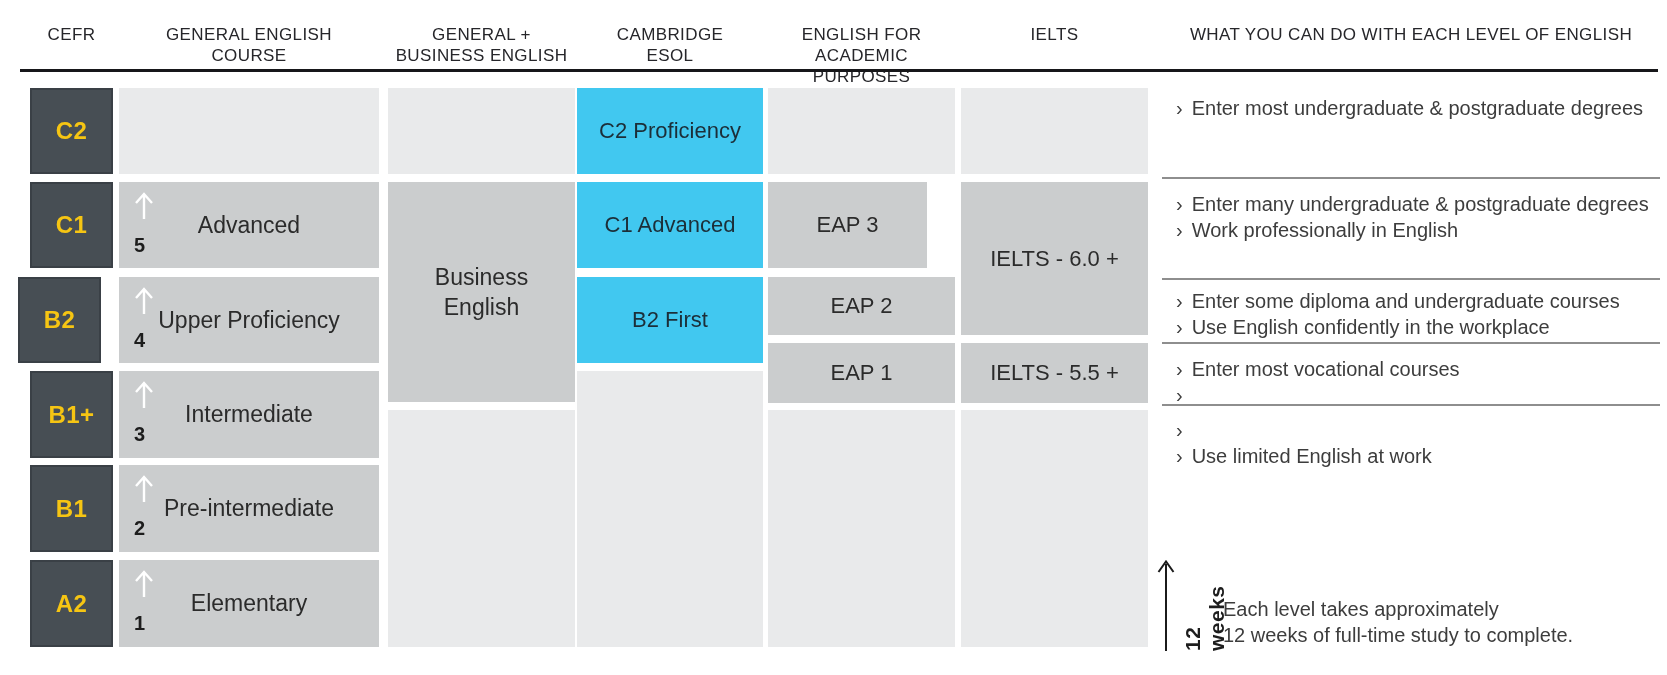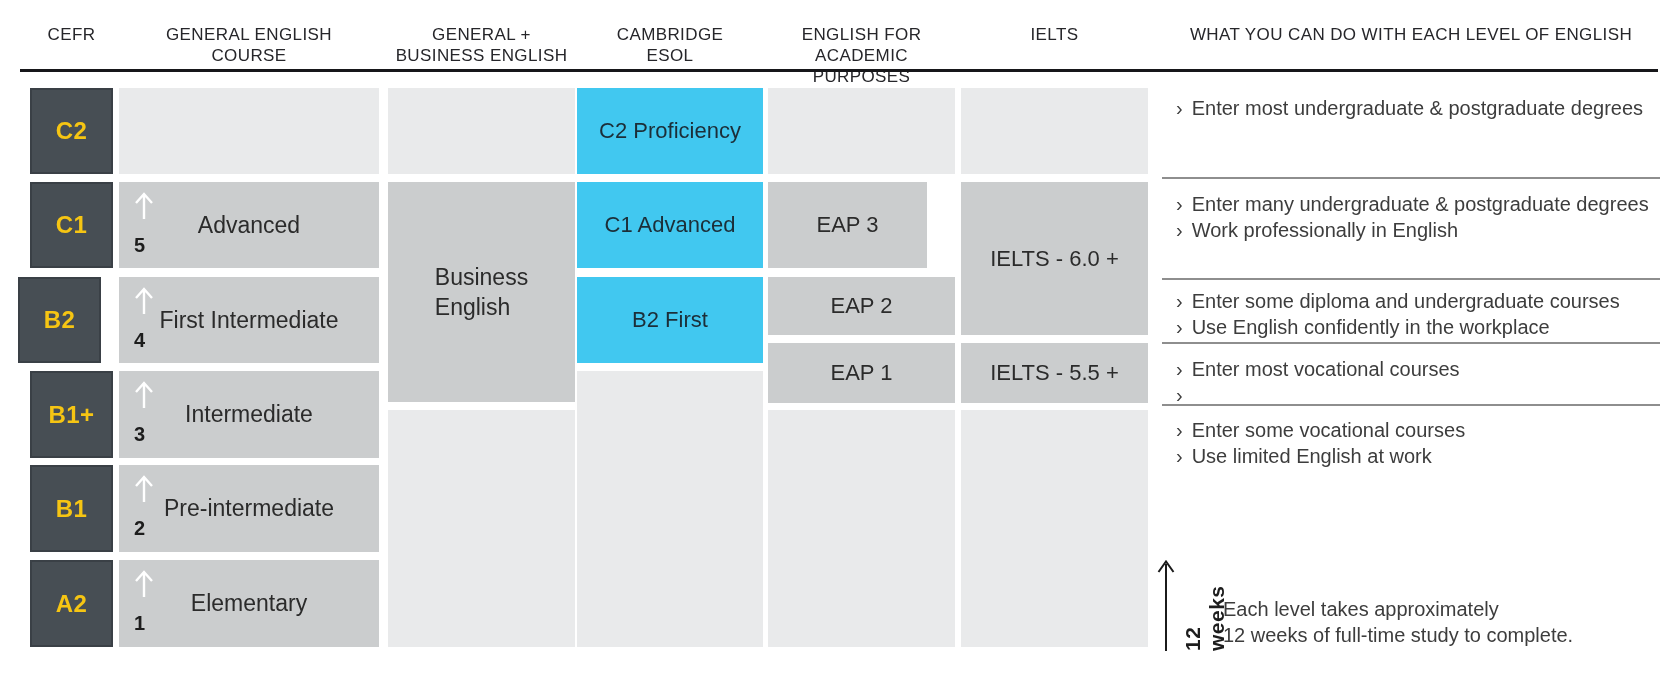--- a/index.html
+++ b/index.html
@@ -17,21 +17,21 @@
   .mid   { background:#cbcdce; }
   .cyan  { background:#41c8f0; }
   .dark  { background:#474e54; border:2px solid #3a4046; }
 
   .cefr-code { color:#f6c513; font-size:24px; font-weight:bold; letter-spacing:0.5px; }
 
   .course-cell .lbl { font-size:23px; color:#2b2b2b; }
   .course-cell .arrow { position:absolute; left:14px; top:9px; }
   .course-cell .num { position:absolute; left:15px; top:52px; font-size:20px; font-weight:bold; color:#1d1d1d; }
 
-  .be-label { font-size:23px; color:#2b2b2b; white-space:pre-line; line-height:30px; }
+  .be-label { font-size:23px; color:#2b2b2b; text-align:center; white-space:pre-line; line-height:30px; }
   .cyan .lbl { font-size:22px; color:#1c2e38; }
   .exam-lbl { font-size:22px; color:#2b2b2b; }
 
   .sep { position:absolute; left:1162px; width:498px; height:2px; background:#8e8e8e; }
   .outcome { position:absolute; left:1176px; width:484px; }
   .oline { display:flex; align-items:baseline; font-size:20px; line-height:26px; color:#3d3d3d; }
   .oline .chev { margin-right:9px; color:#3d3d3d; }
 
   .footer-arrow { position:absolute; left:1155px; top:558px; }
   .weeks-vert {
@@ -90,21 +90,21 @@
         <path d="M11 28 L11 4 M3 12 L11 3 L19 12" stroke="#ffffff" stroke-width="2.4" fill="none"></path>
       </svg>
     <span class="num">5</span>
     <span class="lbl">Advanced</span>
   </div>
   <div class="cell mid course-cell" style="left:119px;top:277px;width:260px;height:86px">
     <svg class="arrow" width="22" height="30" viewBox="0 0 22 30">
         <path d="M11 28 L11 4 M3 12 L11 3 L19 12" stroke="#ffffff" stroke-width="2.4" fill="none"></path>
       </svg>
     <span class="num">4</span>
-    <span class="lbl">First Intermediate</span>
+    <span class="lbl">Upper Proficiency</span>
   </div>
   <div class="cell mid course-cell" style="left:119px;top:371px;width:260px;height:87px">
     <svg class="arrow" width="22" height="30" viewBox="0 0 22 30">
         <path d="M11 28 L11 4 M3 12 L11 3 L19 12" stroke="#ffffff" stroke-width="2.4" fill="none"></path>
       </svg>
     <span class="num">3</span>
     <span class="lbl">Intermediate</span>
   </div>
   <div class="cell mid course-cell" style="left:119px;top:465px;width:260px;height:87px">
     <svg class="arrow" width="22" height="30" viewBox="0 0 22 30">
@@ -199,21 +199,20 @@
       </div>
     <div class="oline">
         <span class="chev">›</span>
       </div>
   </div>
   <div class="sep" style="top:404px"></div>
 
   <div class="outcome" style="top:417px">
     <div class="oline">
         <span class="chev">›</span>
-        <span>Enter some vocational courses</span>
       </div>
     <div class="oline">
         <span class="chev">›</span>
         <span>Use limited English at work</span>
       </div>
   </div>
 
   <svg class="footer-arrow" width="22" height="94" viewBox="0 0 22 94">
       <path d="M11 93 L11 6 M3.5 14 L11 3.5 L18.5 14" stroke="#1b1b1b" stroke-width="2" fill="none"></path>
     </svg>

